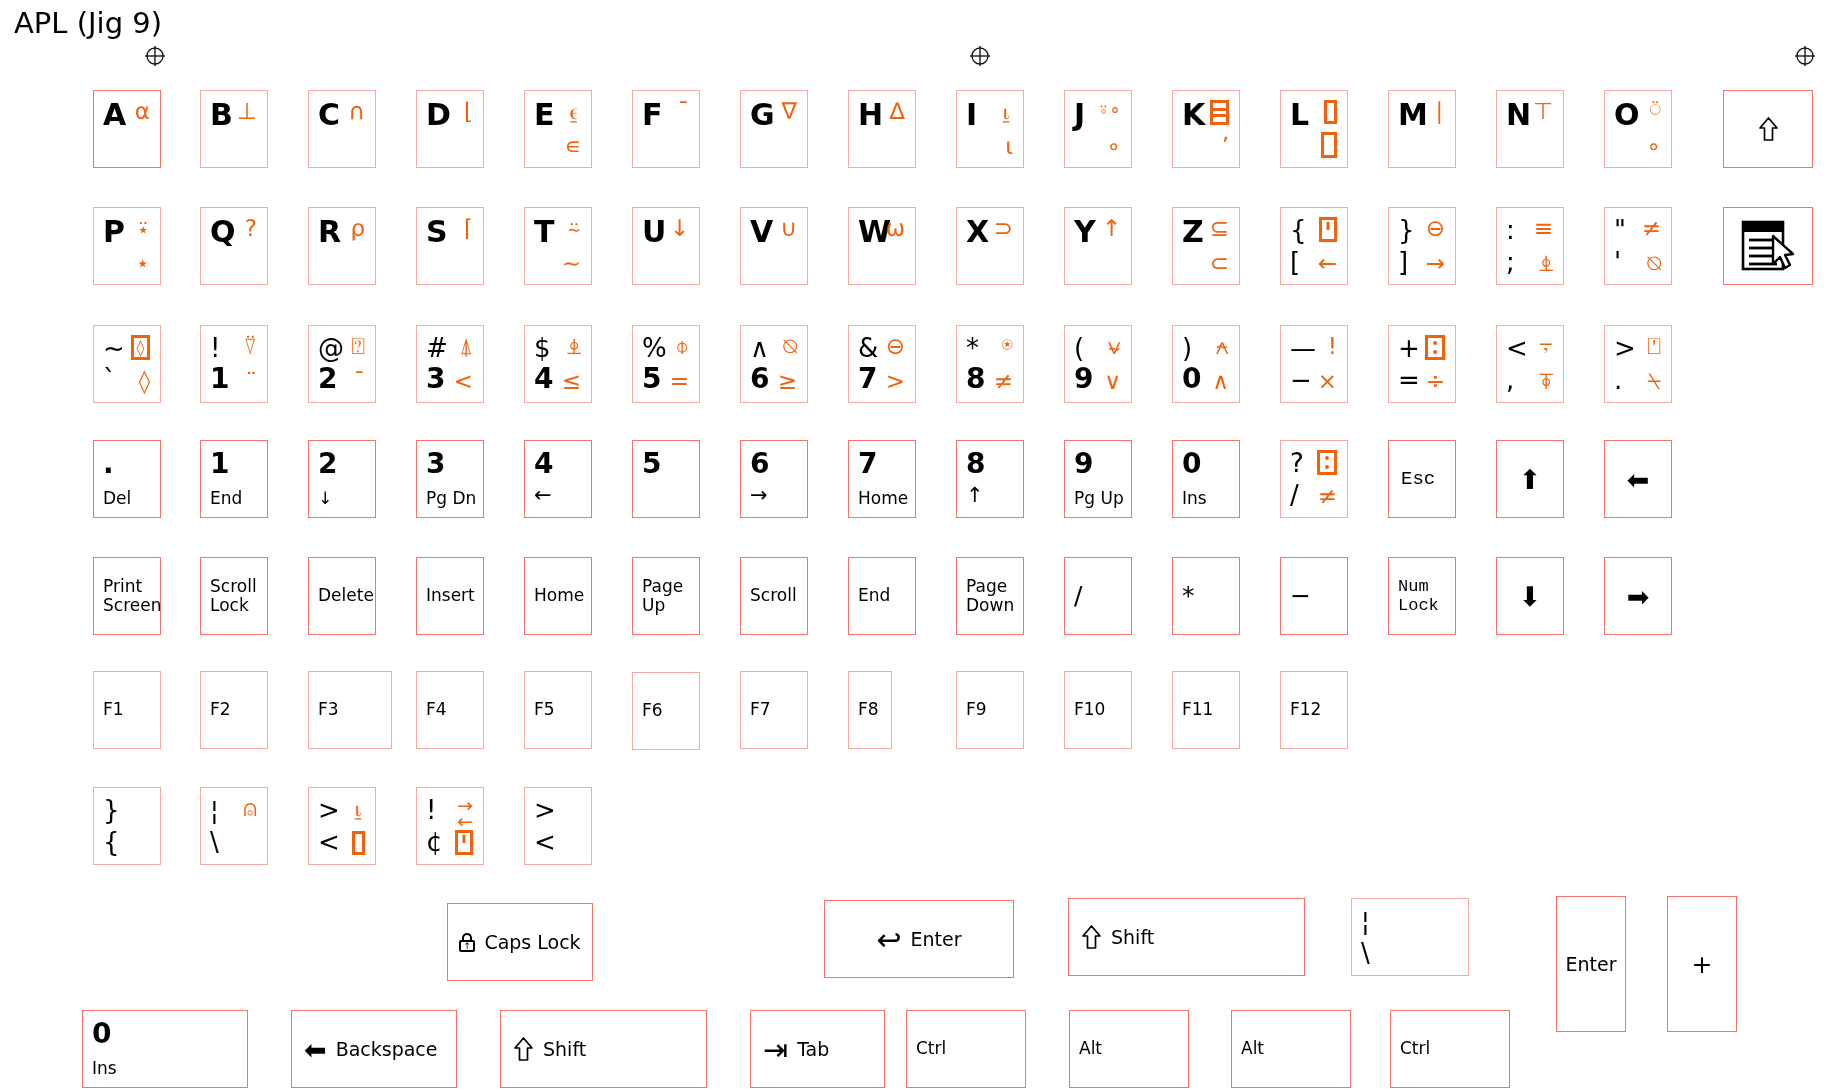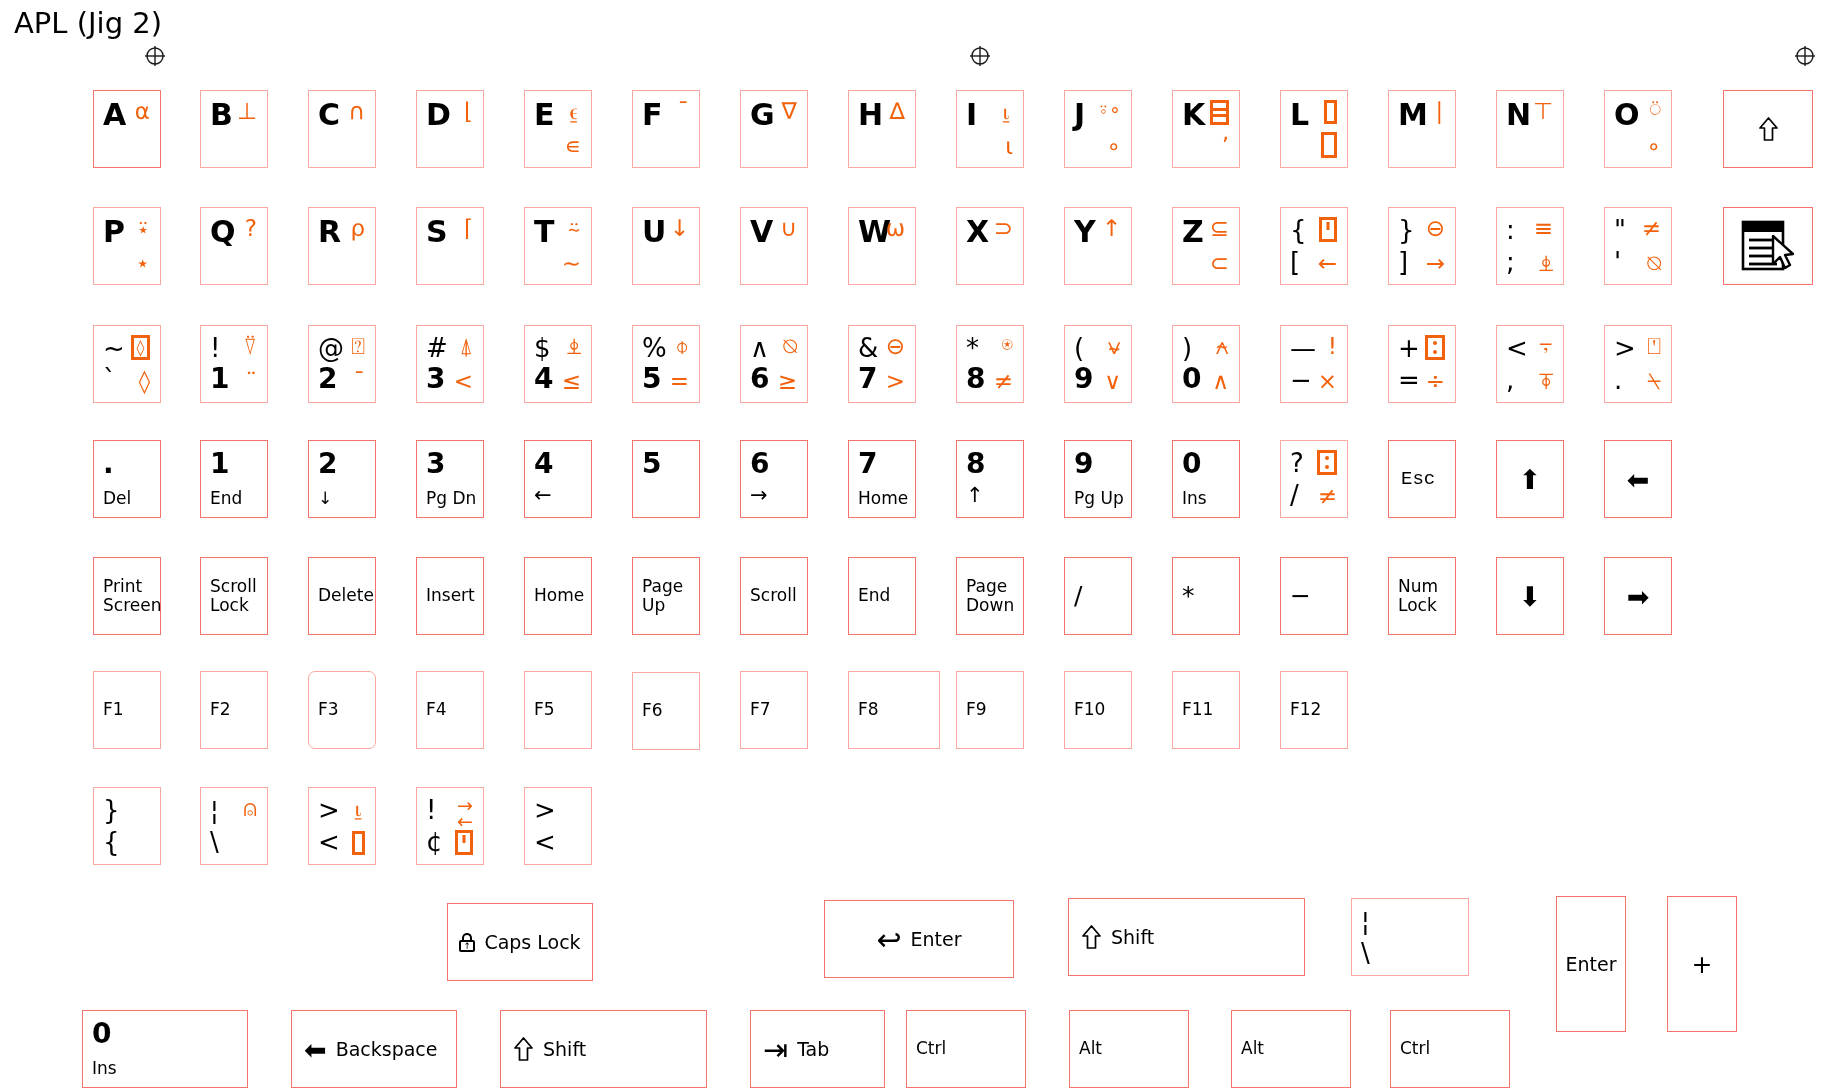--- a/index.html
+++ b/index.html
@@ -203,21 +203,21 @@
     transform: translate(-50%,-50%);
     width: 58px; height: 52px;
   }
   .notepad svg { display: block; }
 </style>
 </head>
 <body>
 
 <div id="stage">
 
-  <div class="title">APL (Jig 2)</div>
+  <div class="title">APL (Jig 9)</div>
 
   <div class="reg-mark" style="left:145px; top:46px;">
     <svg viewBox="0 0 20 20" width="20" height="20">
         <circle cx="10" cy="10" r="8" fill="none" stroke="#1a1a1a" stroke-width="1.4"></circle>
         <line x1="10" y1="0" x2="10" y2="20" stroke="#1a1a1a" stroke-width="1.4"></line>
         <line x1="0" y1="10" x2="20" y2="10" stroke="#1a1a1a" stroke-width="1.4"></line>
       </svg>
   </div>
   <div class="reg-mark" style="left:970px; top:46px;">
     <svg viewBox="0 0 20 20" width="20" height="20">
@@ -583,57 +583,57 @@
   </div>
   <div class="key" style="left:1064px; top:557px; width:68px; height:78px;">
     <span class="wordlbl mid" style="font-size:25px;">/</span>
   </div>
   <div class="key" style="left:1172px; top:557px; width:68px; height:78px;">
     <span class="wordlbl mid" style="font-size:25px;">*</span>
   </div>
   <div class="key" style="left:1280px; top:557px; width:68px; height:78px;">
     <span class="wordlbl mid" style="font-size:25px;">−</span>
   </div>
-  <div class="key" style="left:1388px; top:557px; width:68px; height:78px;">
+  <div class="key" style="left:1388px; top:557px; width:68px; height:78px;font-family:Liberation Mono, monospace;">
     <span class="wordlbl mid">Num
 Lock</span>
   </div>
   <div class="key" style="left:1496px; top:557px; width:68px; height:78px;">
     <span class="ctr">
         <span class="arrow-lg">⬇</span>
       </span>
   </div>
   <div class="key" style="left:1604px; top:557px; width:68px; height:78px;">
     <span class="ctr">
         <span class="arrow-lg">➡</span>
       </span>
   </div>
 
   <div class="key pale" style="left:93px; top:671px; width:68px; height:78px;">
     <span class="wordlbl mid">F1</span>
   </div>
   <div class="key pale" style="left:200px; top:671px; width:68px; height:78px;">
     <span class="wordlbl mid">F2</span>
   </div>
-  <div class="key pale" style="left:308px; top:671px; width:68px; height:78px;border-radius:7px;">
+  <div class="key pale" style="left:308px; top:671px; width:84px; height:78px;">
     <span class="wordlbl mid">F3</span>
   </div>
   <div class="key pale" style="left:416px; top:671px; width:68px; height:78px;">
     <span class="wordlbl mid">F4</span>
   </div>
   <div class="key pale" style="left:524px; top:671px; width:68px; height:78px;">
     <span class="wordlbl mid">F5</span>
   </div>
   <div class="key pale" style="left:632px; top:672px; width:68px; height:78px;text-align:right;">
     <span class="wordlbl mid">F6</span>
   </div>
   <div class="key pale" style="left:740px; top:671px; width:68px; height:78px;">
     <span class="wordlbl mid">F7</span>
   </div>
-  <div class="key pale" style="left:848px; top:671px; width:92px; height:78px;">
+  <div class="key pale" style="left:848px; top:671px; width:44px; height:78px;">
     <span class="wordlbl mid">F8</span>
   </div>
   <div class="key pale" style="left:956px; top:671px; width:68px; height:78px;">
     <span class="wordlbl mid">F9</span>
   </div>
   <div class="key pale" style="left:1064px; top:671px; width:68px; height:78px;">
     <span class="wordlbl mid">F10</span>
   </div>
   <div class="key pale" style="left:1172px; top:671px; width:68px; height:78px;">
     <span class="wordlbl mid">F11</span>

